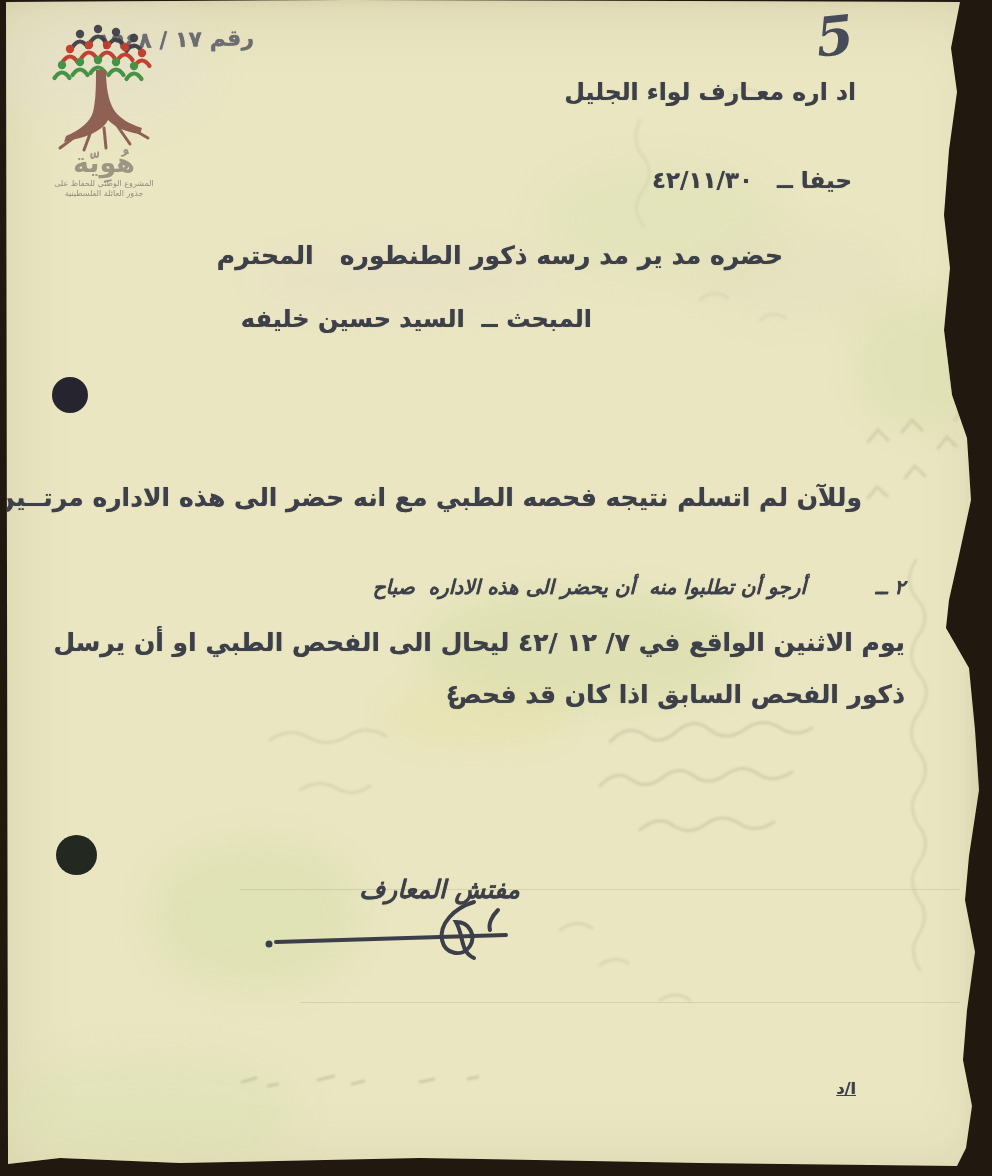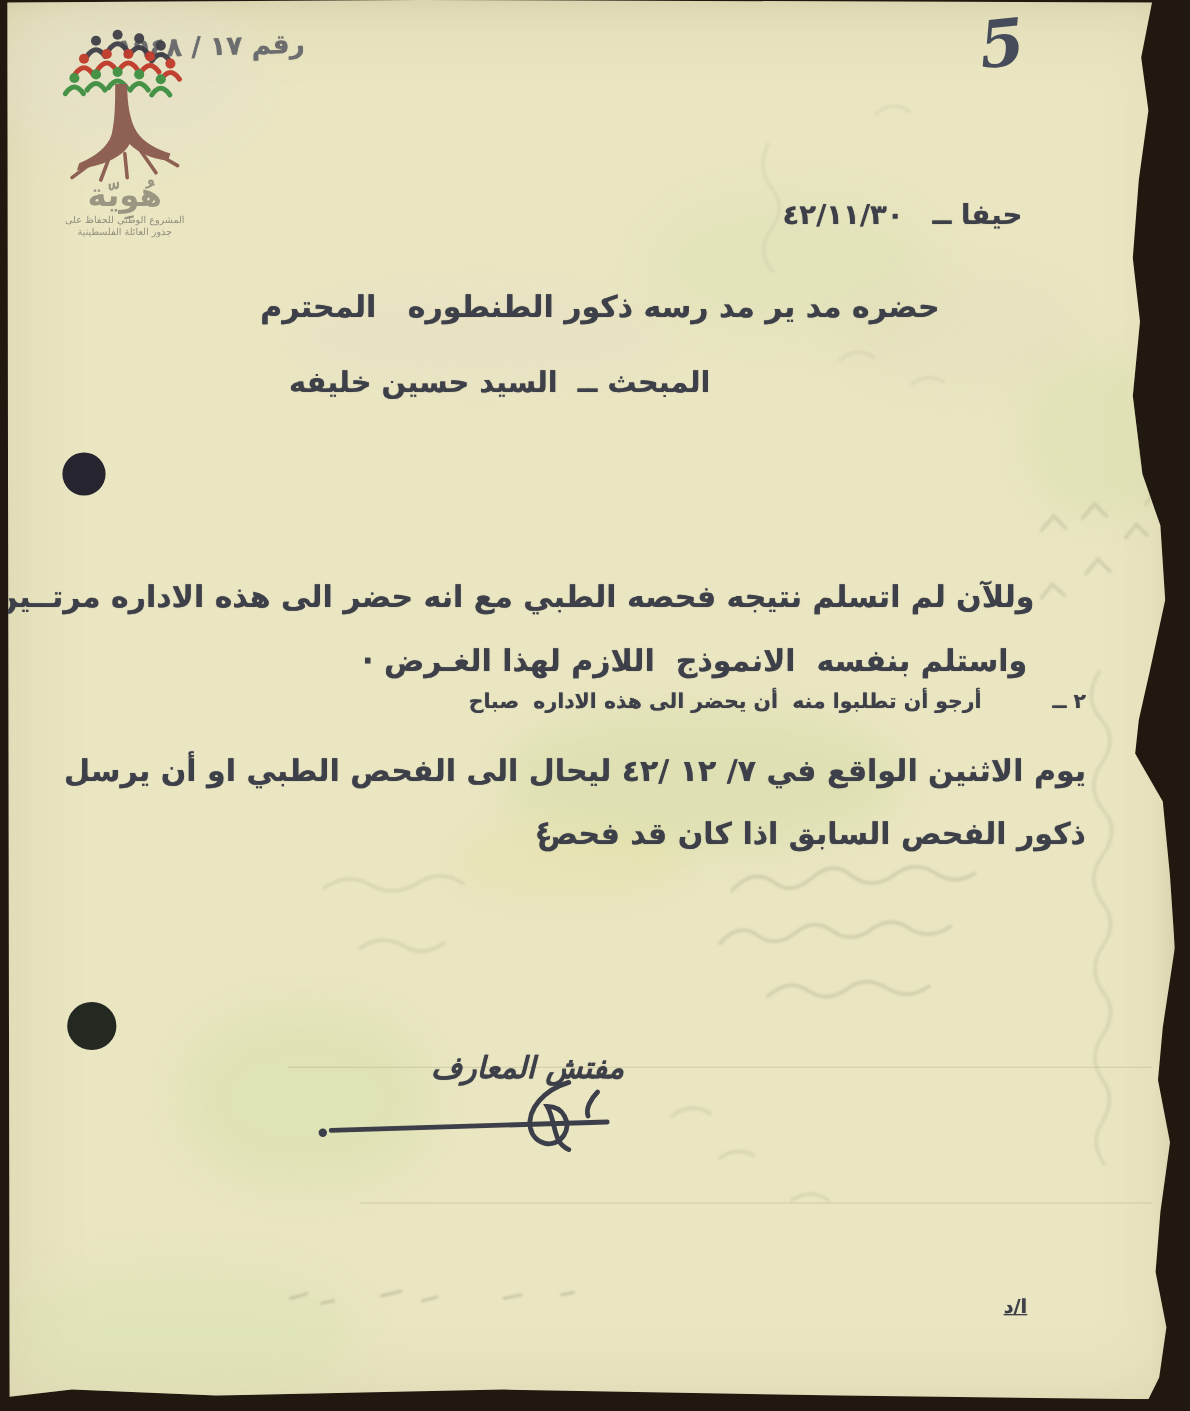--- a/index.html
+++ b/index.html
@@ -125,29 +125,29 @@
         </g>
       </g>
       <text x="58" y="150" text-anchor="middle" font-size="27" font-weight="bold" fill="#97927f" style="font-family:&quot;DejaVu Sans&quot;,sans-serif;">هُوِيّة</text>
       <text x="58" y="164" text-anchor="middle" font-size="8" fill="#8d887a" style="font-family:&quot;DejaVu Sans&quot;,sans-serif;">المشروع الوطني للحفاظ على</text>
       <text x="58" y="174" text-anchor="middle" font-size="8" fill="#8d887a" style="font-family:&quot;DejaVu Sans&quot;,sans-serif;">جذور العائلة الفلسطينية</text>
     </svg>
 
     <div class="abs" style="left:816px;top:4px;font-size:54px;color:#464c59;transform:rotate(-6deg);
                 font-family:&quot;DejaVu Serif&quot;,serif;font-style:italic;font-weight:bold;z-index:3;">5</div>
 
+    <div class="abs ar" style="right:136px;top:79px;font-size:23.5px;z-index:3;">اد اره معـارف لواء الجليل</div>
     <div class="abs ar" style="right:140px;top:131px;font-size:23px;z-index:3;margin-top:36px;">حيفا ــ   ‭٤٢/١١/٣٠‬</div>
 
     <div class="abs ar" style="right:209px;top:242px;font-size:25px;z-index:3;">حضره مد ير مد رسه ذكور الطنطوره   المحترم</div>
     <div class="abs ar" style="right:400px;top:306px;font-size:24px;z-index:3;text-align:center;">المبحث ــ  السيد حسين خليفه</div>
 
     <div class="abs ar" style="right:130px;top:484px;font-size:25px;z-index:3;">وللآن لم اتسلم نتيجه فحصه الطبي مع انه حضر الى هذه الاداره مرتــين</div>
-    <div class="abs ar" style="right:136px;top:537px;font-size:25px;z-index:3;">واستلم بنفسه  الانموذج  اللازم لهذا الغـرض ·</div>
 
-    <div class="abs ar" style="right:87px;top:576px;font-size:17px;z-index:3;">٢ ــ          أرجو أن تطلبوا منه  أن يحضر الى هذه الاداره  صباح</div>
+    <div class="abs ar" style="right:87px;top:576px;font-size:20px;z-index:3;font-style:italic;">٢ ــ          أرجو أن تطلبوا منه  أن يحضر الى هذه الاداره  صباح</div>
     <div class="abs ar" style="right:87px;top:629px;font-size:25px;z-index:3;">يوم الاثنين الواقع في ‭٤٢/ ١٢ /٧‬ ليحال الى الفحص الطبي او أن يرسل</div>
     <div class="abs ar" style="right:87px;top:681px;font-size:25px;z-index:3;">ذكور الفحص السابق اذا كان قد فحص</div>
     <div class="abs ar" style="left:446px;top:680px;font-size:23px;z-index:3;">٤</div>
 
     <div class="abs ar" style="right:472px;top:876px;font-size:25px;z-index:3;font-style:italic;">مفتش المعارف</div>
     <svg class="abs" style="left:262px;top:892px;z-index:3;" width="270" height="75" viewBox="0 0 270 75">
       <g fill="none" stroke="#3c3f49" stroke-width="4" stroke-linecap="round">
         <path d="M14 50 L244 43"></path>
         <path d="M212 10 C192 16 177 32 180 48 C183 62 200 66 208 54 C214 44 208 30 194 30 C202 44 198 60 212 66"></path>
         <path d="M236 18 C230 24 226 32 228 38"></path>

